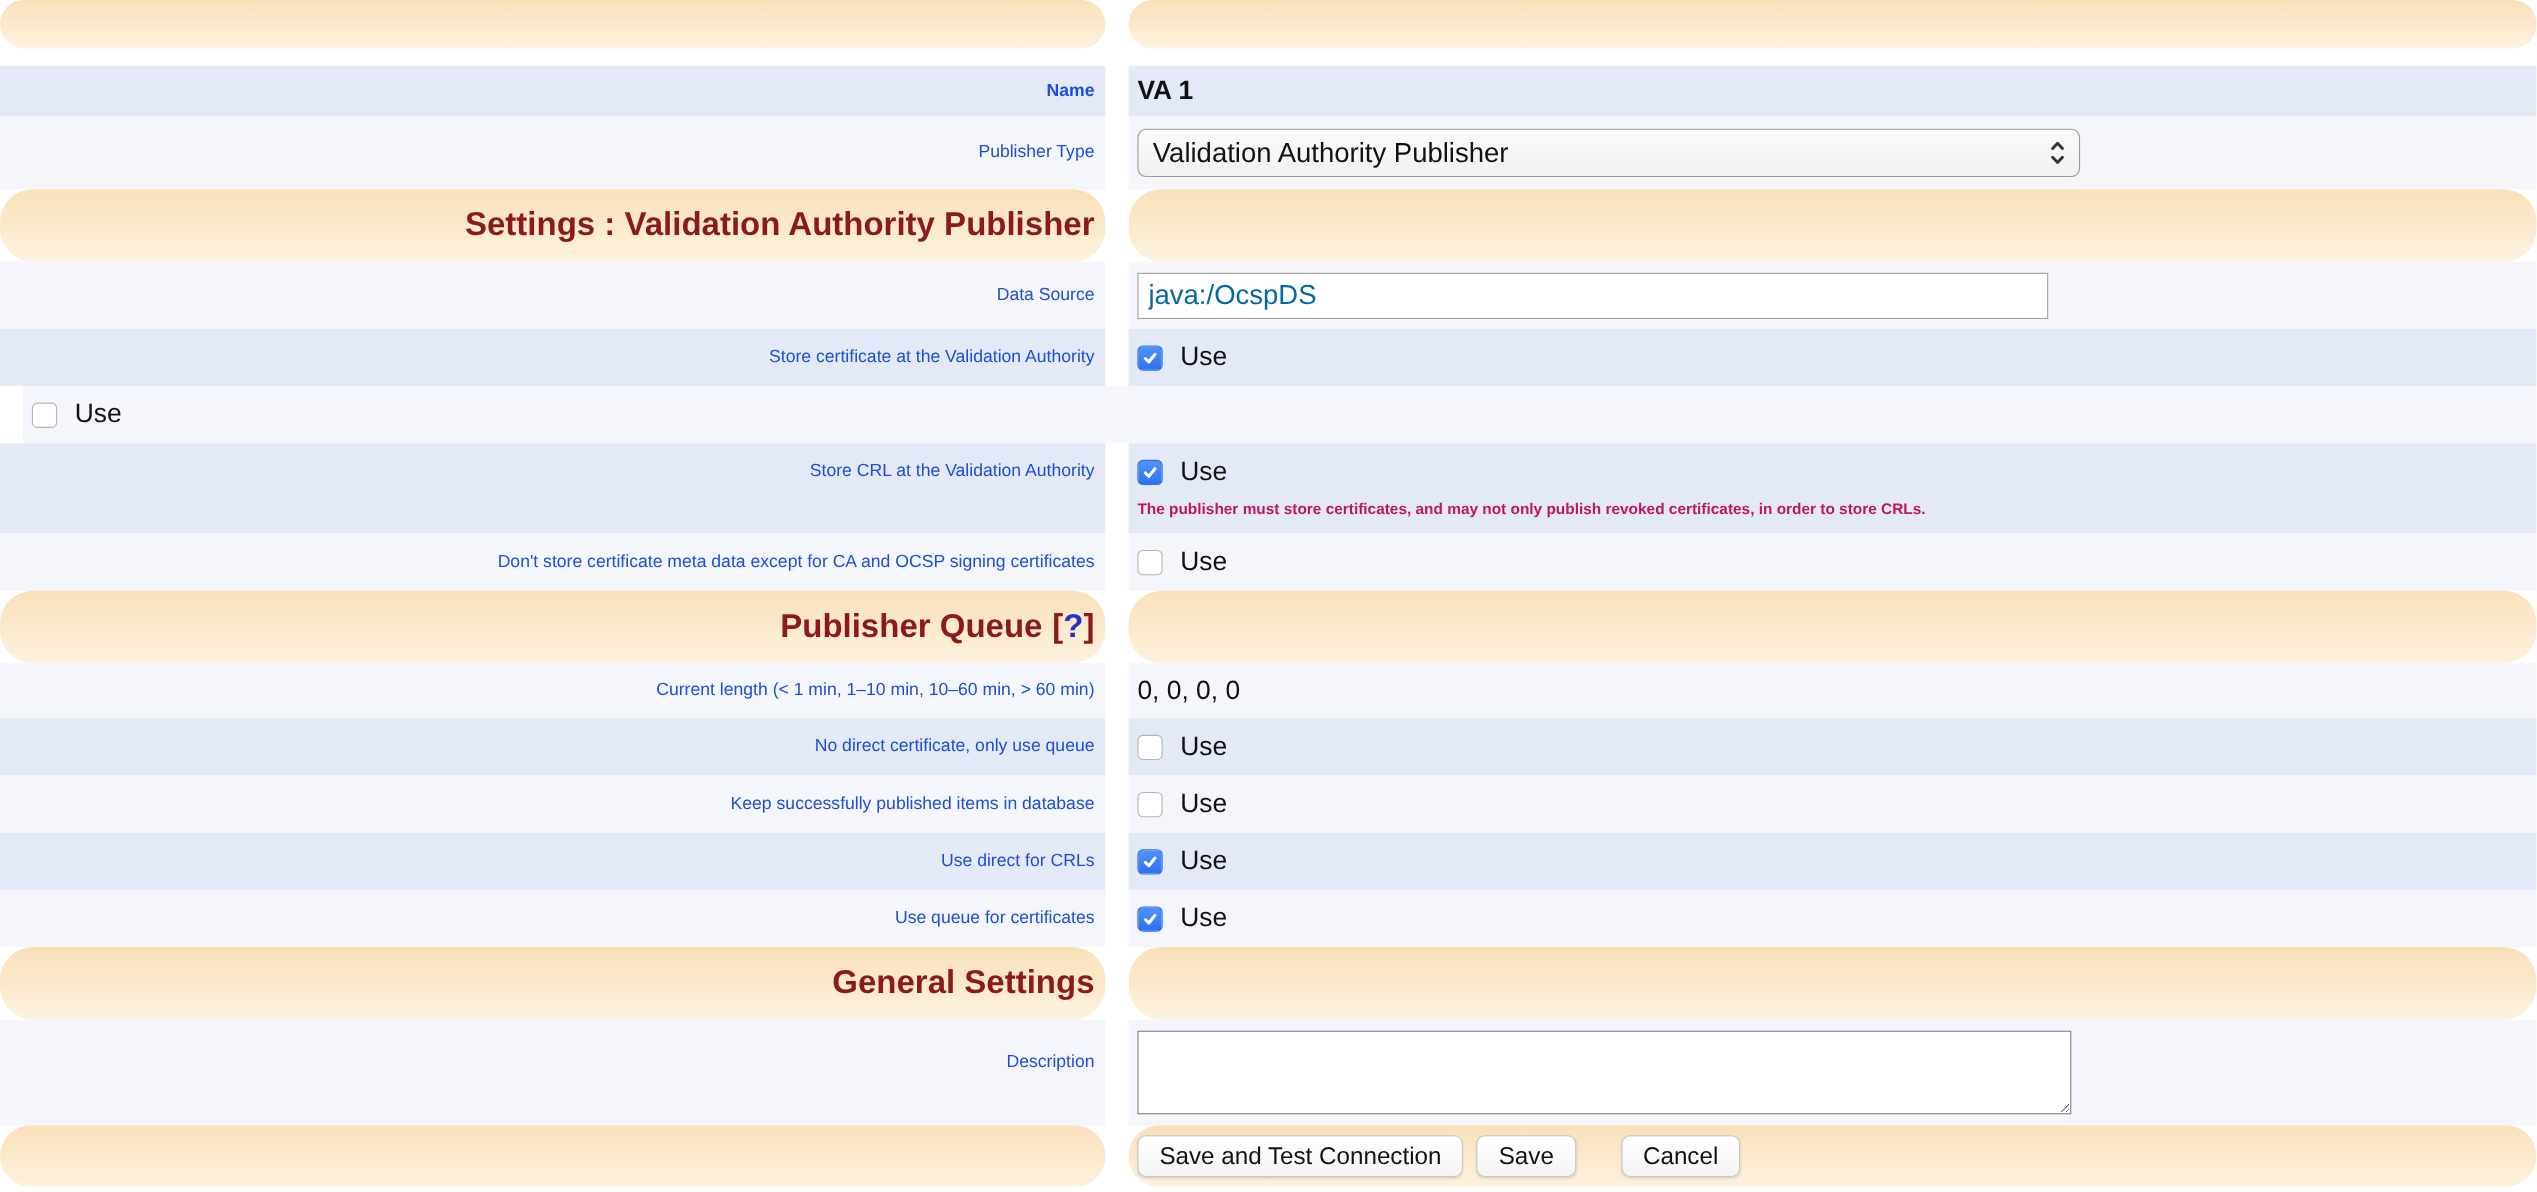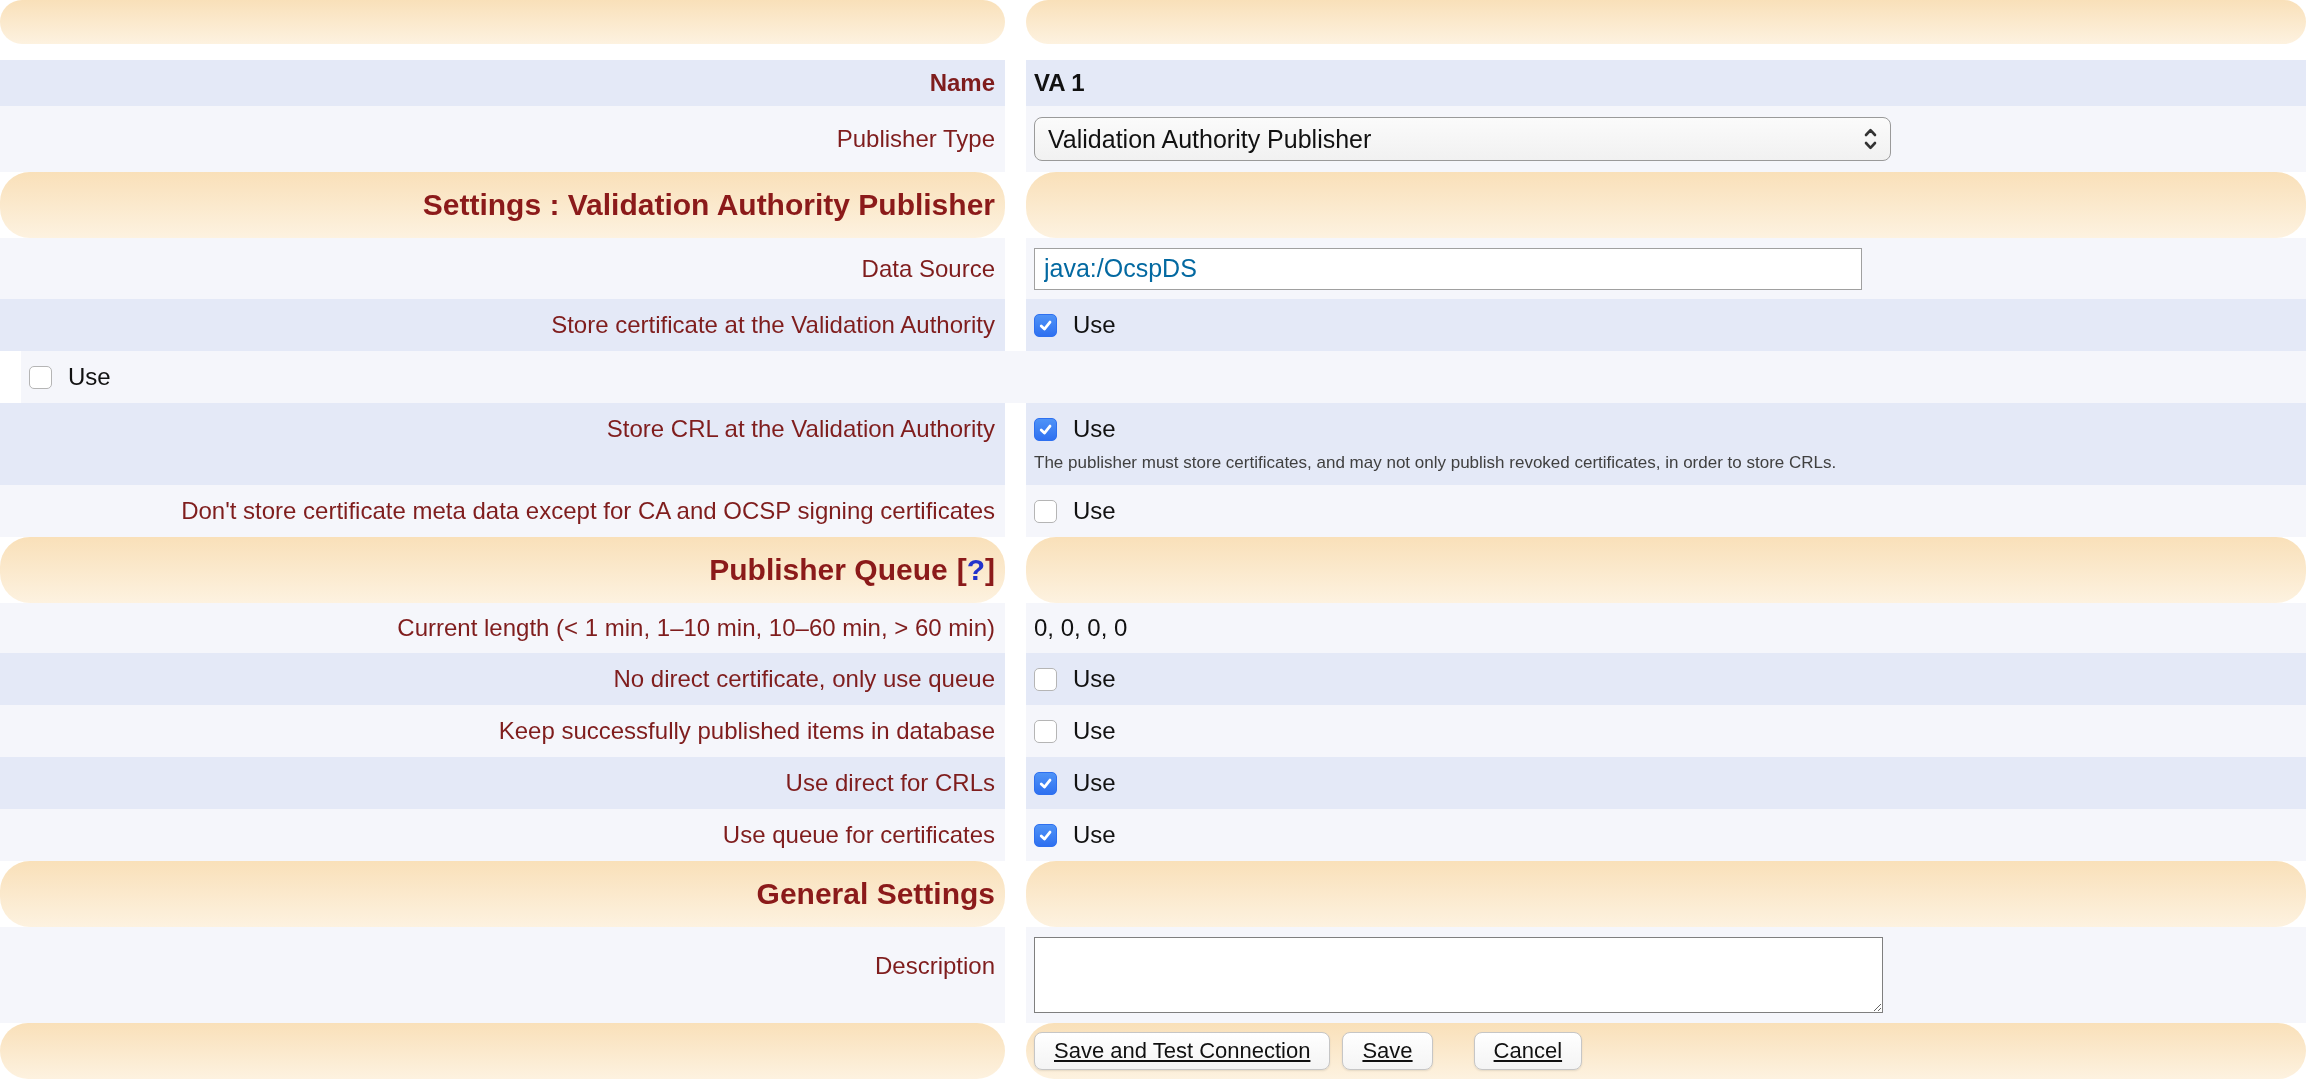--- a/index.html
+++ b/index.html
@@ -41,35 +41,35 @@
   .h50 { height: 50px; }
   .h96 { height: 96px; }
   .h56 { height: 56px; }
   .spacer { width: 100%; background: #ffffff; }
 
   .row-top .cell-l, .row-top .cell-r { align-items: flex-start; padding-top: 11px; }
   .row-desc .cell-l { align-items: flex-start; padding-top: 24px; }
   .row-desc .cell-r { align-items: flex-start; padding-top: 10px; }
 
   
-  .label { font-size: 24px; line-height: 30px; color: #7f1d1d; }
+  .label { font-size: 16px; line-height: 30px; color: #1d4ed8; }
   .bold { font-weight: bold; }
   .value { font-size: 24px; line-height: 30px; }
 
   .section-title {
     font-size: 30px; line-height: 36px; font-weight: bold;
     color: #8b1a1a; white-space: nowrap;
   }
   .mr { margin-right: 9px; }
   .help-link {
     font-size: 30px; line-height: 36px; font-weight: bold;
     color: #2233cc; text-decoration: none; cursor: pointer;
   }
 
-  .note { font-size: 17px; line-height: 21px; color: #404040; margin-top: 8px; }
+  .note { font-size: 14px; line-height: 21px; color: #be185d; margin-top: 8px; font-weight: bold; }
 
   
   .select {
     position: relative;
     width: 857px; height: 44px;
     background: linear-gradient(180deg, #fbfbfb, #f1f1f1);
     border: 1px solid #9a9a9a;
     border-radius: 8px;
     display: flex; align-items: center;
     padding: 0 46px 0 13px;
@@ -123,21 +123,20 @@
 
   .btn {
     font-family: "Liberation Sans", sans-serif;
     font-size: 22px; color: #111;
     height: 38px; padding: 0 19px;
     background: linear-gradient(180deg, #ffffff, #f4f4f4);
     border: 1px solid #c6c6c6;
     border-radius: 8px;
     box-shadow: 0 1px 2px rgba(0,0,0,0.10);
     cursor: pointer;
-    text-decoration: underline;
   }
   .ml12 { margin-left: 12px; }
   .ml40 { margin-left: 41px; }
 </style>
 </head>
 <body>
 
 <div class="row tone-h h44">
   <div class="cell-l"></div>
   <div class="gap"></div>

